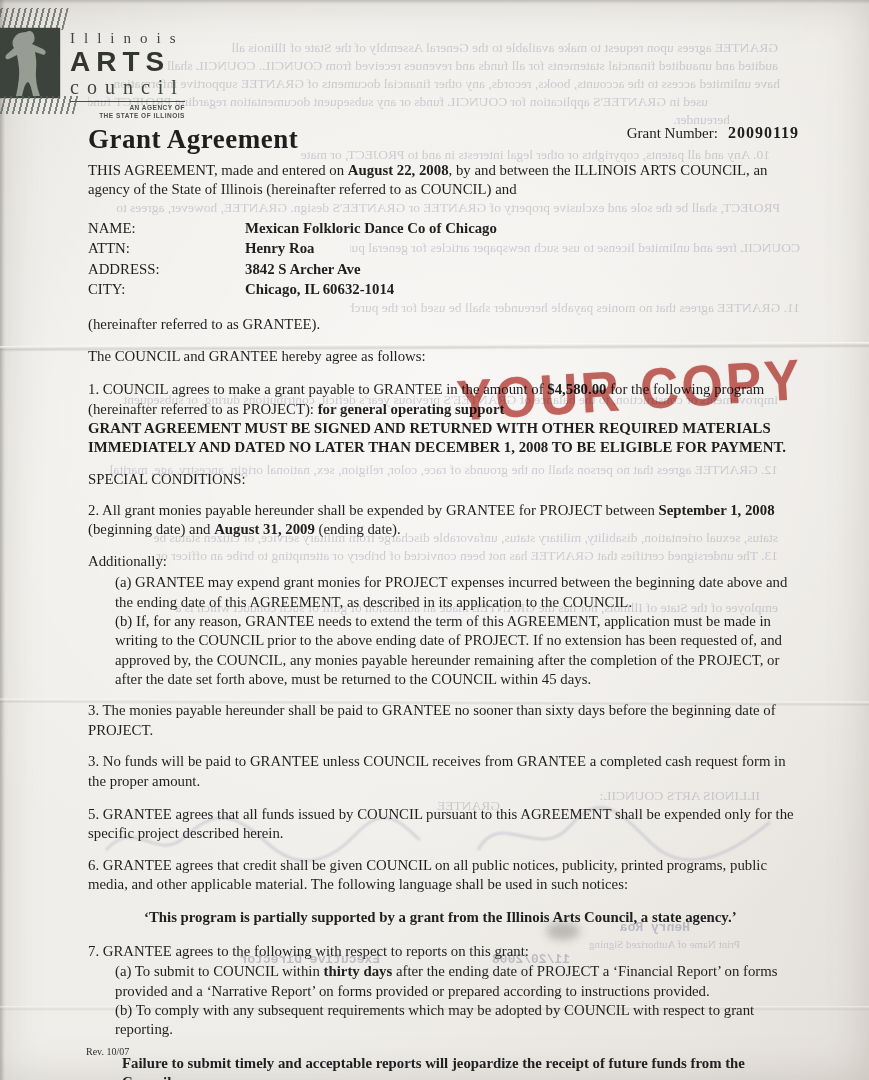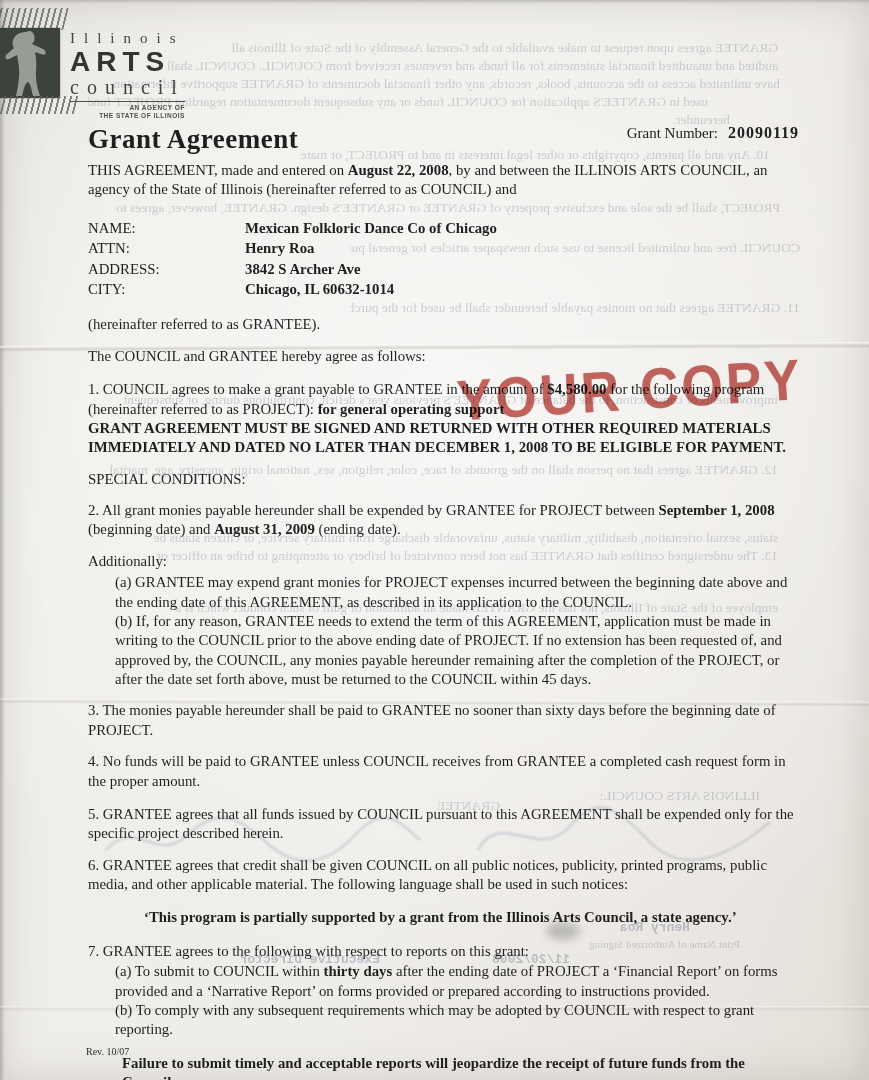--- a/index.html
+++ b/index.html
@@ -165,21 +165,21 @@
 
     <p class="p mt12">SPECIAL CONDITIONS:</p>
 
     <p class="p mt12"><span>2. All grant monies payable hereunder shall be expended by GRANTEE for PROJECT between </span><span style="font-weight: bold;">September 1, 2008</span><span> (beginning date) and </span><span style="font-weight: bold;">August 31, 2009</span><span> (ending date).</span></p>
 
     <p class="p mt12">Additionally:</p>
     <p class="p indent" style="margin-top:2px;">(a)  GRANTEE may expend grant monies for PROJECT expenses incurred between the beginning date above and the ending date of this AGREEMENT, as described in its application to the COUNCIL.</p>
     <p class="p indent">(b)  If, for any reason, GRANTEE needs to extend the term of this AGREEMENT, application must be made in writing to the COUNCIL prior to the above ending date of PROJECT.  If no extension has been requested of, and approved by, the COUNCIL, any monies payable hereunder remaining after the completion of the PROJECT, or after the date set forth above, must be returned to the COUNCIL within 45 days.</p>
 
     <p class="p mt12">3.  The monies payable hereunder shall be paid to GRANTEE no sooner than sixty days before the beginning date of PROJECT.</p>
-    <p class="p mt12">4.  No funds will be paid to GRANTEE unless COUNCIL receives from GRANTEE a completed cash request form in the proper amount.</p>
+    <p class="p mt12">3.  No funds will be paid to GRANTEE unless COUNCIL receives from GRANTEE a completed cash request form in the proper amount.</p>
     <p class="p mt14">5.  GRANTEE agrees that all funds issued by COUNCIL pursuant to this AGREEMENT shall be expended only for the specific project described herein.</p>
     <p class="p mt12">6.  GRANTEE agrees that credit shall be given COUNCIL on all public notices, publicity, printed programs, public media, and other applicable material.  The following language shall be used in such notices:</p>
 
     <p class="p notice mt14">‘This program is partially supported by a grant from the Illinois Arts Council, a state agency.’</p>
 
     <p class="p mt14">7.  GRANTEE agrees to the following with respect to reports on this grant:</p>
     <p class="p indent" style="margin-top:1px;"><span>(a)  To submit to COUNCIL within </span><span style="font-weight: bold;">thirty days</span><span> after the ending date of PROJECT a ‘Financial Report’ on forms provided and a ‘Narrative Report’ on forms provided or prepared according to instructions provided.</span></p>
     <p class="p indent">(b)  To comply with any subsequent requirements which may be adopted by COUNCIL with respect to grant reporting.</p>
 
     <p class="p failure mt14">Failure to submit timely and acceptable reports will jeopardize the receipt of future funds from the Council.</p>

